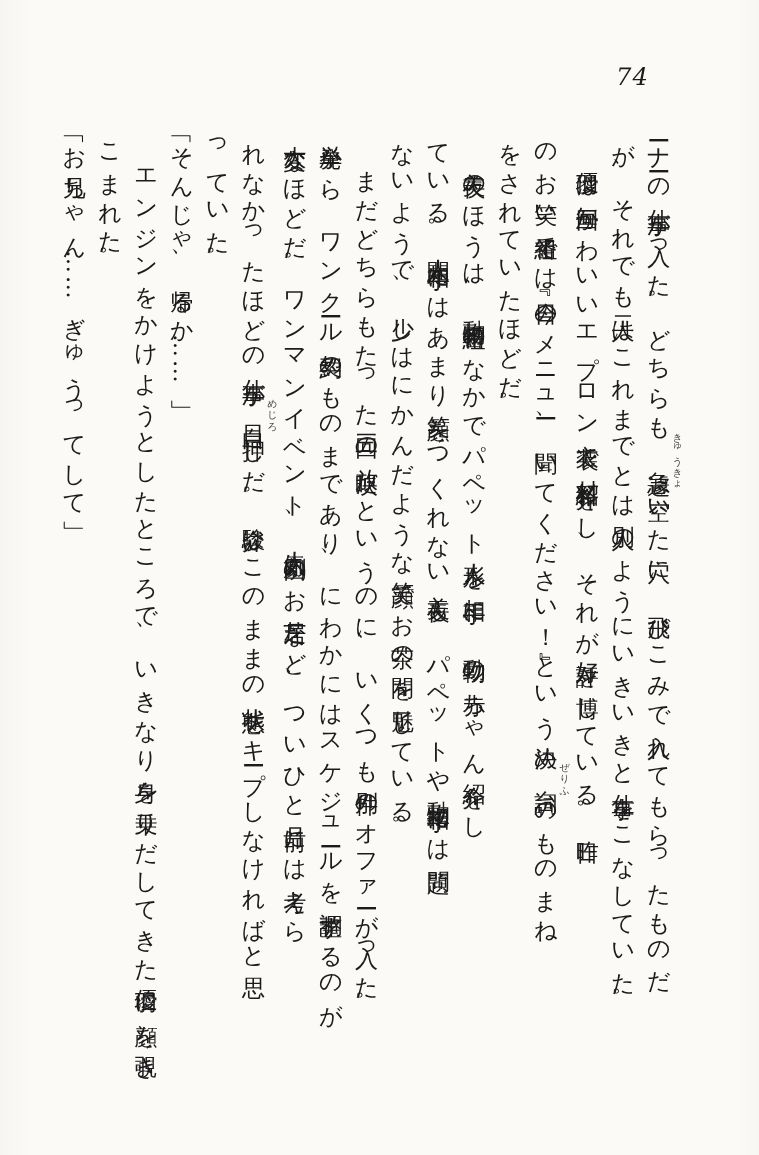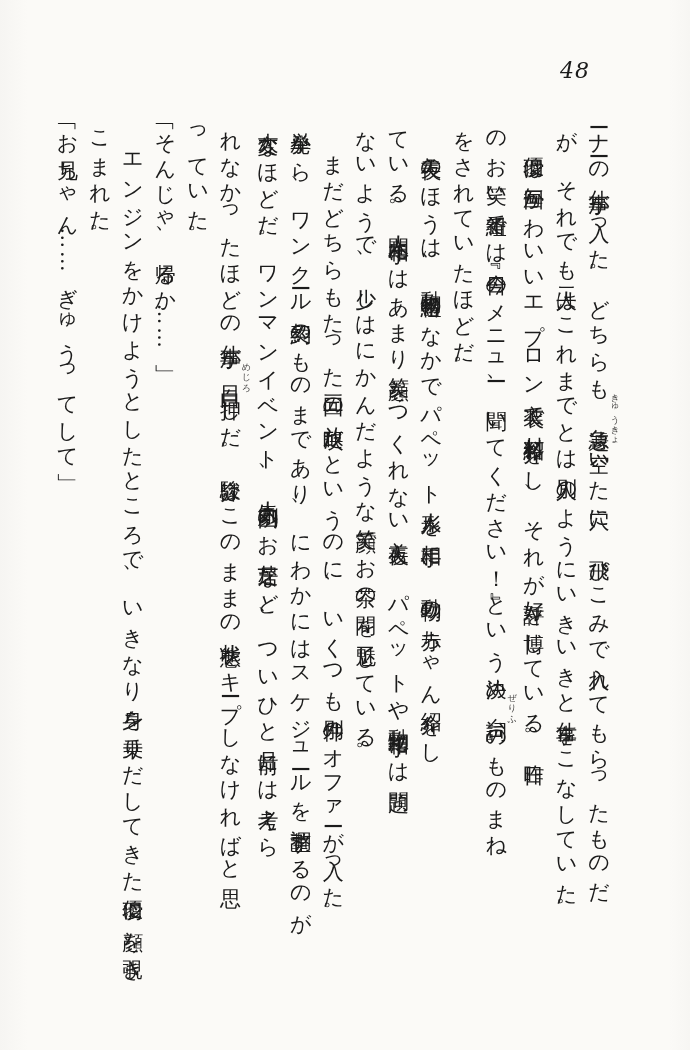--- a/index.html
+++ b/index.html
@@ -52,21 +52,21 @@
   ruby rt {
     font-size: 9px;
     letter-spacing: 0.5px;
     opacity: 0.85;
   }
 </style>
 </head>
 <body>
 
 <div class="page">
-  <div class="page-number">48</div>
+  <div class="page-number">74</div>
   <div class="page-text">
       <p>ーナーの仕事が入った。どちらも<ruby>急遽<rt>きゅうきょ</rt></ruby>空いた穴に、飛びこみで入れてもらったものだ</p>
       <p>が、それでも二人はこれまでとは別人のようにいきいきと仕事をこなしていた。</p>
       <p class="indent">優羽は毎回かわいいエプロン衣装で材料紹介をし、それが好評を博している。昨日</p>
       <p>のお笑い番組では『今日のメニュー、聞いてください！』という決め<ruby>台詞<rt>ぜりふ</rt></ruby>のものまね</p>
       <p>をされていたほどだ。</p>
       <p class="indent">美夜のほうは、動物番組のなかでパペット人形を相手に、動物の赤ちゃん紹介をし</p>
       <p>ている。人間相手にはあまり笑顔をつくれない美夜も、パペットや動物相手には問題</p>
       <p>ないようで、少しはにかんだような笑顔でお茶の間を魅了している。</p>
       <p class="indent">まだどちらもたった三回の放映だというのに、いくつも別件のオファーが入った。</p>

